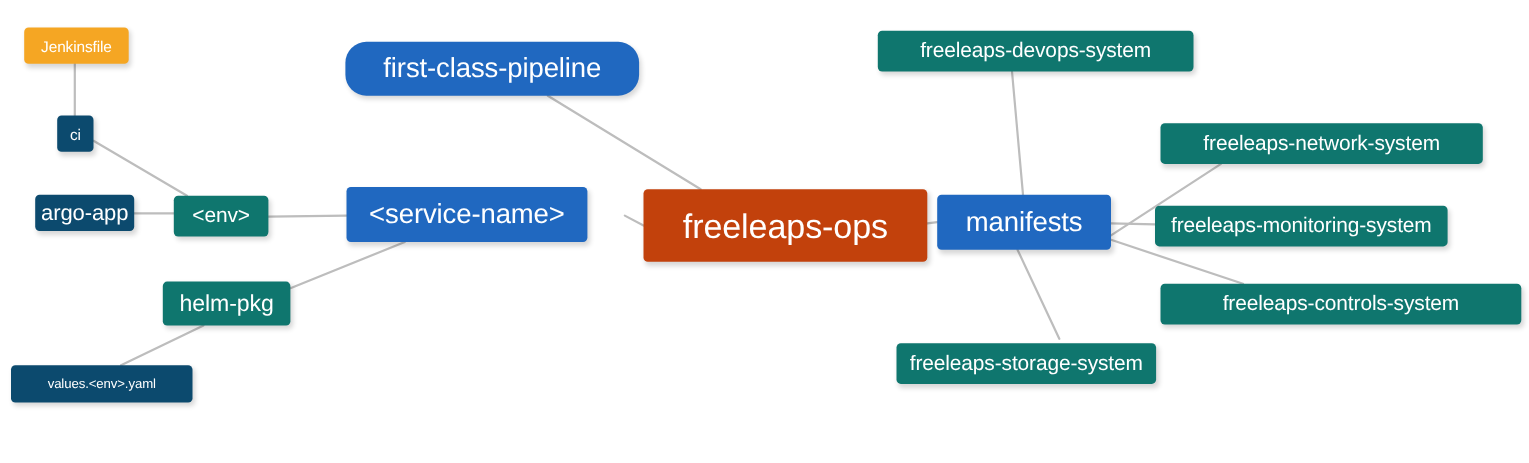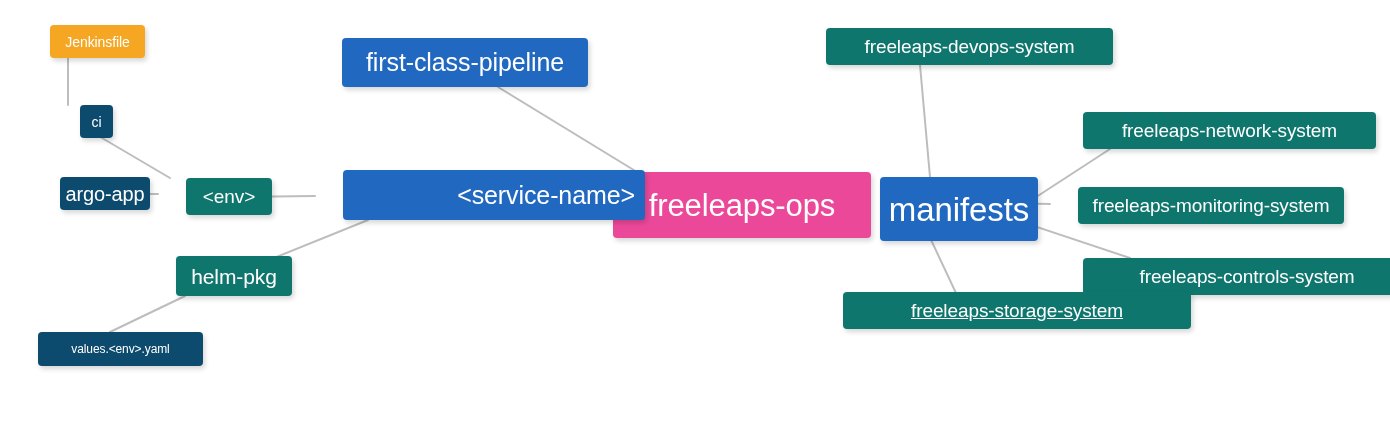--- a/index.html
+++ b/index.html
@@ -34,23 +34,22 @@
     align-items: center;
     justify-content: center;
     color: #ffffff;
     border-radius: 4px;
     white-space: nowrap;
     line-height: 1;
     box-shadow: 2px 3px 5px rgba(0,0,0,0.16);
     padding: 16px 10px;
     letter-spacing: -0.1px;
     user-select: none;
-    margin-left: 28px;
   }
-  .n-root      { background: #ec4899; }
+  .n-root      { background: #c2410c; }
   .n-blue      { background: #2068c0; }
   .n-green     { background: #0f766e; }
   .n-orange    { background: #f5a623; }
   .n-red       { background: #0c4a6e; }
 </style>
 </head>
 <body>
 
 <div id="canvas">
   <svg id="edges" viewBox="0 0 1390 421" preserveAspectRatio="none">
@@ -66,27 +65,27 @@
       <line x1="930" y1="177" x2="920" y2="65" stroke="#bdbdbd" stroke-width="2" stroke-linecap="round"></line>
       <line x1="1010" y1="214" x2="1110" y2="149" stroke="#bdbdbd" stroke-width="2" stroke-linecap="round"></line>
       <line x1="1010" y1="203" x2="1050" y2="204" stroke="#bdbdbd" stroke-width="2" stroke-linecap="round"></line>
       <line x1="1010" y1="218" x2="1130" y2="258" stroke="#bdbdbd" stroke-width="2" stroke-linecap="round"></line>
       <line x1="925" y1="227" x2="963" y2="308" stroke="#bdbdbd" stroke-width="2" stroke-linecap="round"></line>
     </svg>
   <div id="node-layer">
       <div class="node n-root" style="left: 585px; top: 172px; width: 258px; height: 66px; font-size: 31px;">
         <span>freeleaps-ops</span>
       </div>
-      <div class="node n-blue" style="left: 315px; top: 170px; width: 302px; height: 50px; font-size: 25px; justify-content: flex-end;">
+      <div class="node n-blue" style="left: 315px; top: 170px; width: 219px; height: 50px; font-size: 25px;">
         <span>&lt;service-name&gt;</span>
       </div>
-      <div class="node n-blue" style="left: 314px; top: 38px; width: 246px; height: 49px; font-size: 25px;">
+      <div class="node n-blue" style="left: 314px; top: 38px; width: 267px; height: 49px; font-size: 25px; border-radius: 19px;">
         <span>first-class-pipeline</span>
       </div>
-      <div class="node n-blue" style="left: 852px; top: 177px; width: 158px; height: 64px; font-size: 33px;">
+      <div class="node n-blue" style="left: 852px; top: 177px; width: 158px; height: 50px; font-size: 25px;">
         <span>manifests</span>
       </div>
       <div class="node n-green" style="left: 158px; top: 178px; width: 86px; height: 37px; font-size: 19px;">
         <span>&lt;env&gt;</span>
       </div>
       <div class="node n-green" style="left: 148px; top: 256px; width: 116px; height: 40px; font-size: 21px;">
         <span>helm-pkg</span>
       </div>
       <div class="node n-orange" style="left: 22px; top: 25px; width: 95px; height: 33px; font-size: 14px;">
         <span>Jenkinsfile</span>
@@ -105,17 +104,17 @@
       </div>
       <div class="node n-green" style="left: 1055px; top: 112px; width: 293px; height: 37px; font-size: 19px;">
         <span>freeleaps-network-system</span>
       </div>
       <div class="node n-green" style="left: 1050px; top: 187px; width: 266px; height: 37px; font-size: 19px;">
         <span>freeleaps-monitoring-system</span>
       </div>
       <div class="node n-green" style="left: 1055px; top: 258px; width: 328px; height: 37px; font-size: 19px;">
         <span>freeleaps-controls-system</span>
       </div>
-      <div class="node n-green" style="left: 815px; top: 292px; width: 348px; height: 37px; font-size: 19px; text-decoration: underline;">
+      <div class="node n-green" style="left: 815px; top: 312px; width: 236px; height: 37px; font-size: 19px;">
         <span>freeleaps-storage-system</span>
       </div>
     </div>
 </div>
 
 </body></html>

